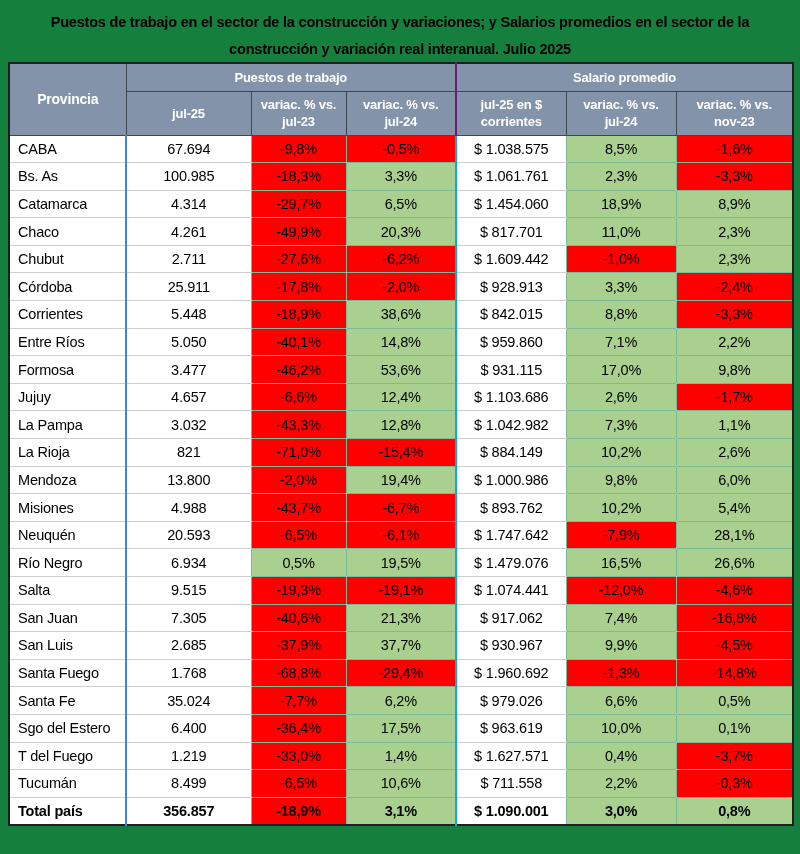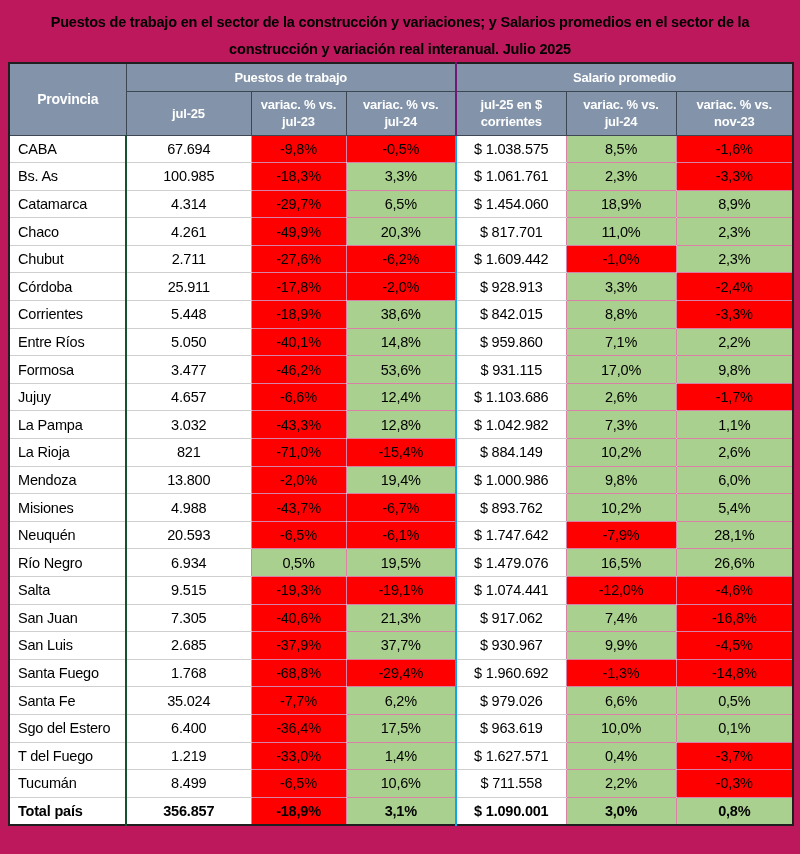--- a/index.html
+++ b/index.html
@@ -1,17 +1,17 @@
 <!DOCTYPE html>
 <html><head>
 <meta charset="utf-8">
 <style>
   * { margin: 0; padding: 0; box-sizing: border-box; }
   html, body { width: 800px; background: #ffffff; font-family: "Liberation Sans", sans-serif; }
-  .page { width: 800px; height: 854px; background: #be185d; position: relative; }
+  .page { width: 800px; height: 854px; background: #15803d; position: relative; }
 
   .title-block {
     padding-top: 9px;
     text-align: center;
     font-weight: bold;
     font-size: 14.5px;
     line-height: 27px;
     color: #000000;
     letter-spacing: -0.2px;
   }
@@ -56,21 +56,21 @@
     letter-spacing: -0.2px;
   }
   tbody td.c0 {
     text-align: left;
     padding-left: 8px;
     border-right: 2px solid #1f1f1f;
   }
   td.f-w { background: #ffffff; border-bottom: 1px solid #cfcfcf; }
   td.f-r { background: #FF0000; border: 1px solid rgba(255,255,255,0.45); }
   td.f-g { background: #A9D08E; border: 1px solid rgba(255,255,255,0.45); }
-  td.c0.f-w { border-right: 2px solid #14532d; }
+  td.c0.f-w { border-right: 2px solid #3b82f6; }
   td.c4.f-w { border-left: 2px solid #0ea5e9; margin-left: 36px; }
   tr.total-row td { font-weight: bold; }
 
   .footer-note {
     position: absolute;
     top: 862px;
     width: 100%;
     text-align: left;
     font-size: 12px;
     color: #000000;

